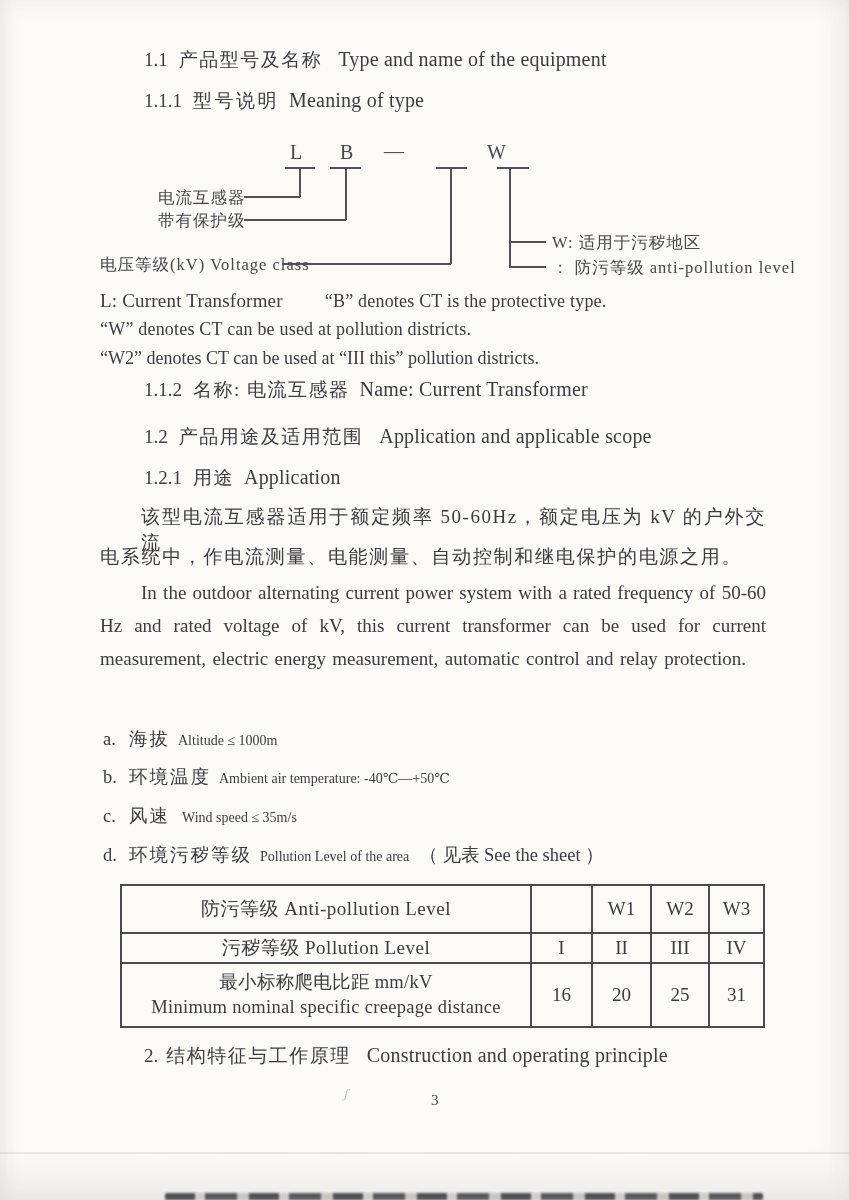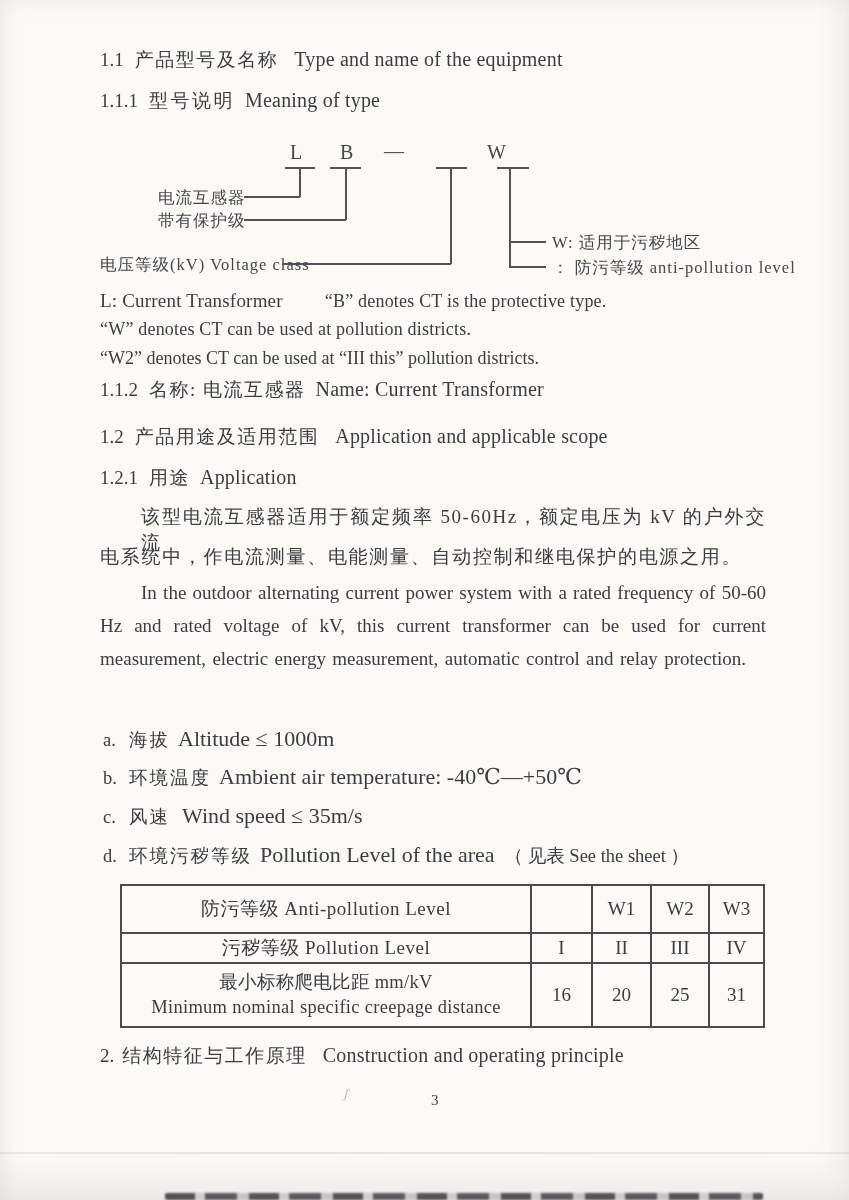--- a/index.html
+++ b/index.html
@@ -11,31 +11,31 @@
     overflow:hidden;
     font-family:"Liberation Serif","DejaVu Serif",serif;
     color:#3c3c41;
   }
   .page::after{
     content:"";position:absolute;inset:0;pointer-events:none;
     box-shadow:inset 0 0 26px rgba(90,85,80,0.06), inset -10px -30px 26px rgba(90,85,80,0.06), inset 6px 0 14px rgba(90,85,80,0.04);
   }
   .abs{position:absolute;}
   .heading{font-size:19px;white-space:nowrap;}
-  .heading .num{margin-right:11px;}
+  .heading .num{margin-right:11px;margin-left:44px;}
   .heading .zh{letter-spacing:1.5px;margin-right:16px;}
   .heading .en{font-size:20px;letter-spacing:.2px;}
   .note{font-size:18px;white-space:nowrap;letter-spacing:.2px;}
   .para-line{font-size:19px;white-space:nowrap;}
   .just{white-space:normal;text-align:justify;text-align-last:justify;}
   .cnp{letter-spacing:1.5px;}
   .item{font-size:18.5px;white-space:nowrap;}
   .item .letter{display:inline-block;width:26px;}
   .item .zh{letter-spacing:2px;margin-right:8px;}
-  .item .en{font-size:22px;}
+  .item .en{font-size:14px;}
   .item .extra{margin-left:10px;}
   
   .diagram{top:140px;left:0;width:849px;height:150px;}
   .dletter{position:absolute;font-size:20px;color:#46464b;}
   .dline{position:absolute;background:#515156;}
   .dlabel{position:absolute;font-size:16.5px;letter-spacing:1px;color:#46464b;white-space:nowrap;}
   
   table.spec{border-collapse:collapse;table-layout:fixed;width:643px;}
   table.spec td{
     border:2px solid #4b4b4f;

